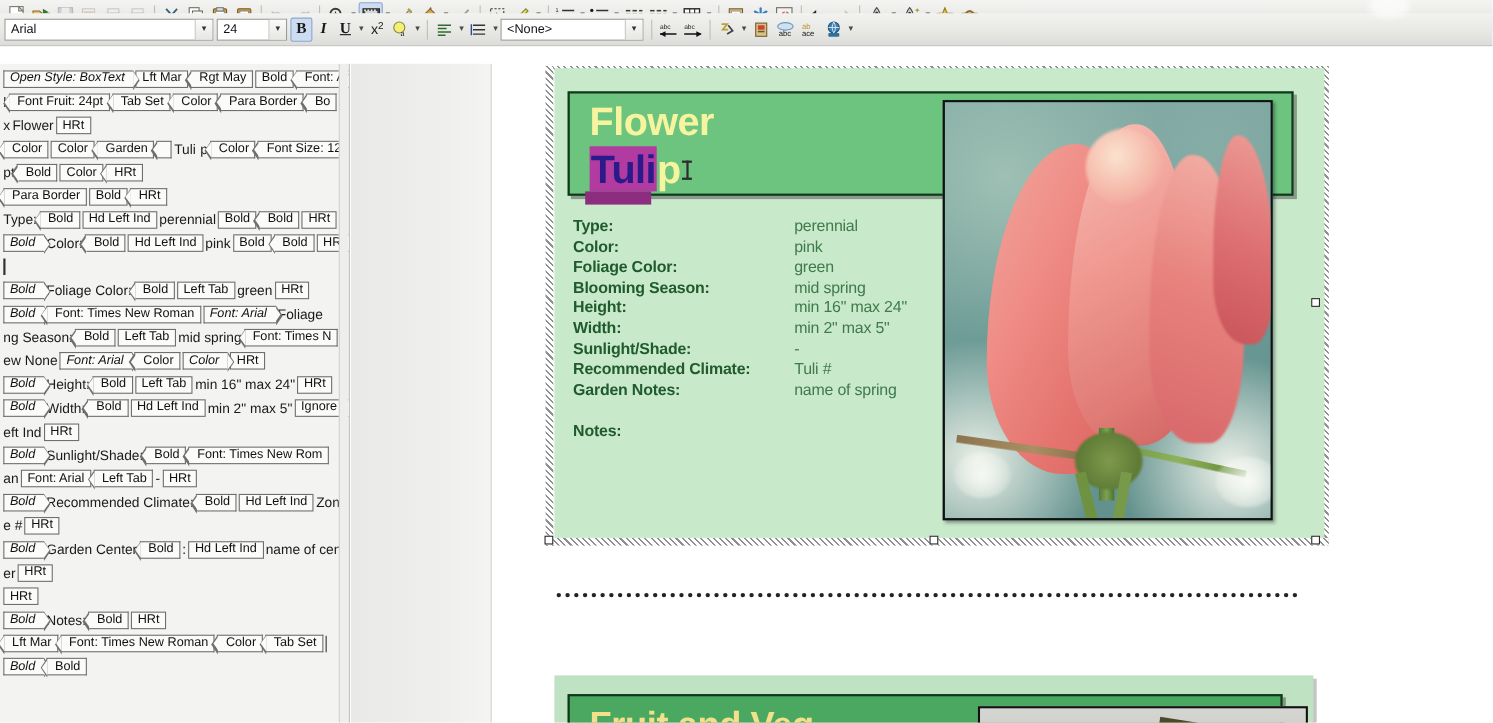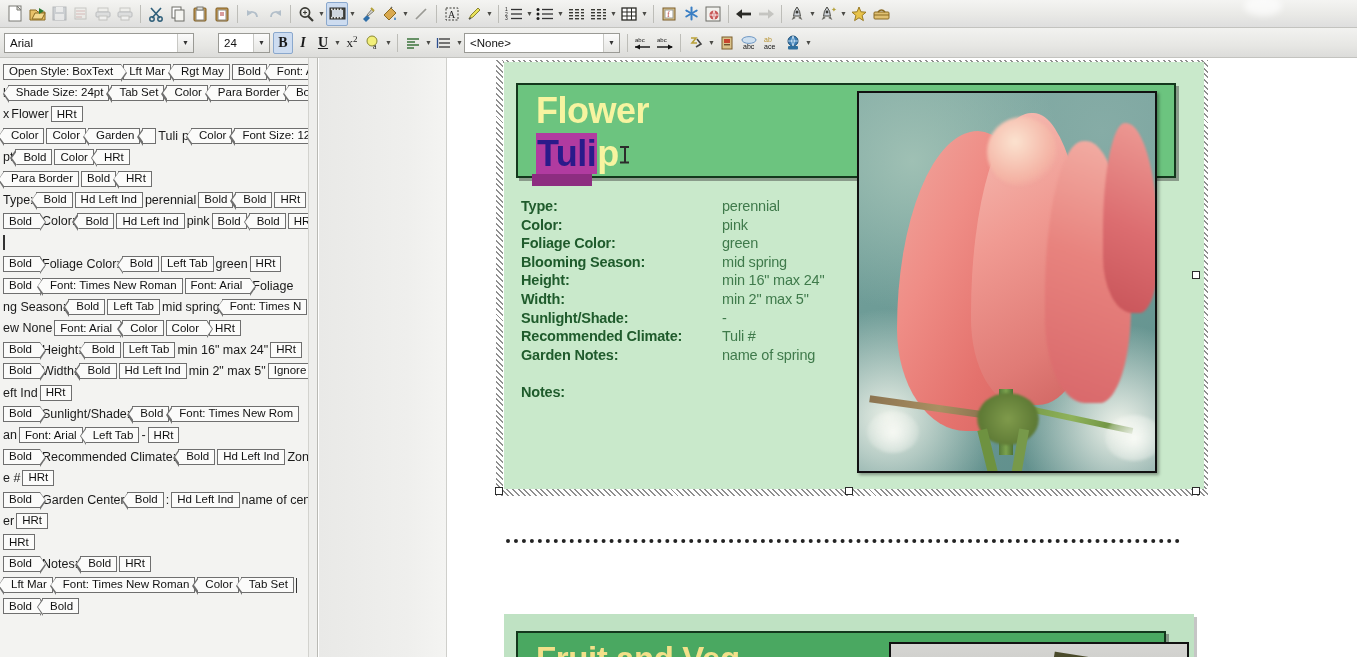--- a/index.html
+++ b/index.html
@@ -12,21 +12,21 @@
   #app{ position:relative; width:1357px; height:657px; }
 
   
   .toolbar{
     position:absolute; left:0; width:1357px;
     background:linear-gradient(#f4f4f2 0%, #e9e9e6 55%, #dedede 100%);
     border-bottom:1px solid #c3c3bf;
     display:flex; align-items:center; padding-left:4px;
   }
   #toolbar-top{ top:0; height:28px; }
-  #toolbar-format{ top:28px; height:30px;
+  #toolbar-format{ top:12px; height:30px;
     background:linear-gradient(#f2f2f0 0%, #e7e7e4 60%, #dcdcda 100%); }
 
   .tb-ico{
     width:22px; height:24px; position:relative;
     display:flex; align-items:center; justify-content:center;
     font-size:14px; color:#55524d; flex:0 0 auto; cursor:default;
     line-height:1;
   }
   .tb-ico svg{ display:block; }
   .tb-ico.active{ background:#cddcf0; border:1px solid #8aa8cd; border-radius:2px; }
@@ -44,32 +44,32 @@
   }
   .combo .cv{ flex:1; overflow:hidden; white-space:nowrap; }
   .combo .cbtn{
     width:16px; height:18px; border-left:1px solid #c8c8c4;
     background:linear-gradient(#fbfbfb,#e6e6e3);
     display:flex; align-items:center; justify-content:center;
     font-size:7px; color:#333;
   }
   .combo .cbtn::after{ content:"\25BC"; }
   #font-name-combo{ width:190px; }
-  #font-size-combo{ width:52px;margin-left:21px; }
-  #style-combo{ width:156px; }
+  #font-size-combo{ width:64px; }
+  #style-combo{ width:130px; }
 
   .fmt-btn{
     width:20px; height:22px; display:flex; align-items:center; justify-content:center;
     font-size:14px; color:#1a1a1a; flex:0 0 auto;
   }
   .fmt-btn.on{ background:#cddcf0; border:1px solid #8aa8cd; border-radius:2px; }
   .bold-g{ font-weight:bold; font-family:"Liberation Serif",serif; }
   .ital-g{ font-style:italic; font-weight:bold; font-family:"Liberation Serif",serif; }
   .und-g{ text-decoration:underline; font-family:"Liberation Serif",serif; font-weight:bold;}
-  .sup-g{ font-family:Liberation Serif, serif; font-size:13px; }
+  .sup-g{ font-family:Liberation Sans, sans-serif; font-size:13px; }
   .sup-g sup{ font-size:9px; }
 
   
   #reveal-codes{
     position:absolute; left:0; top:58px; width:318px; height:599px;
     background:#f3f3f1; border-right:1px solid #b9b9b4;
     overflow:hidden; padding:3px 0 0 0;
   }
   #rc-scroll{ position:absolute; right:0; top:0; width:9px; height:599px;
     background:#eeeeec; border-left:1px solid #d2d2ce; }
@@ -89,21 +89,21 @@
   .code.left::before{
     content:""; position:absolute; left:-5px; top:-1px;
     width:0; height:0; border-top:9px solid transparent;
     border-bottom:9px solid transparent; border-right:6px solid #6f6f6f;
   }
   .code.left::after{
     content:""; position:absolute; left:-3.6px; top:0.3px;
     width:0; height:0; border-top:7.6px solid transparent;
     border-bottom:7.6px solid transparent; border-right:5px solid #fbfbfa;
   }
-  .code.right{ border-right:none; position:relative; padding-right:8px; }
+  .code.right{ border-right:none; position:relative; padding-right:8px;font-style:italic; }
   .code.right .rcap{
     position:absolute; right:-6px; top:-1px;
     width:0; height:0; border-top:9px solid transparent;
     border-bottom:9px solid transparent; border-left:6px solid #6f6f6f;
   }
   .code.right .rcap2{
     position:absolute; right:-4.6px; top:0.3px;
     width:0; height:0; border-top:7.6px solid transparent;
     border-bottom:7.6px solid transparent; border-left:5px solid #fbfbfa;
   }
@@ -623,21 +623,21 @@
     <div id="rc-lines">
         <div class="rc-line">
           <span class="code right">Open Style: BoxText<i class="rcap"></i><i class="rcap2"></i></span>
           <span class="code ">Lft Mar</span>
           <span class="code left">Rgt May</span>
           <span class="code ">Bold</span>
           <span class="code left">Font: Aria</span>
         </div>
         <div class="rc-line">
           <span class="rc-txt">l</span>
-          <span class="code left">Shade Size: 24pt</span>
+          <span class="code left">Font Fruit: 24pt</span>
           <span class="code left">Tab Set</span>
           <span class="code left">Color</span>
           <span class="code left">Para Border</span>
           <span class="code left">Bo</span>
         </div>
         <div class="rc-line">
           <span class="rc-txt">x</span>
           <span class="rc-txt">Flower</span>
           <span class="code ">HRt</span>
         </div>

